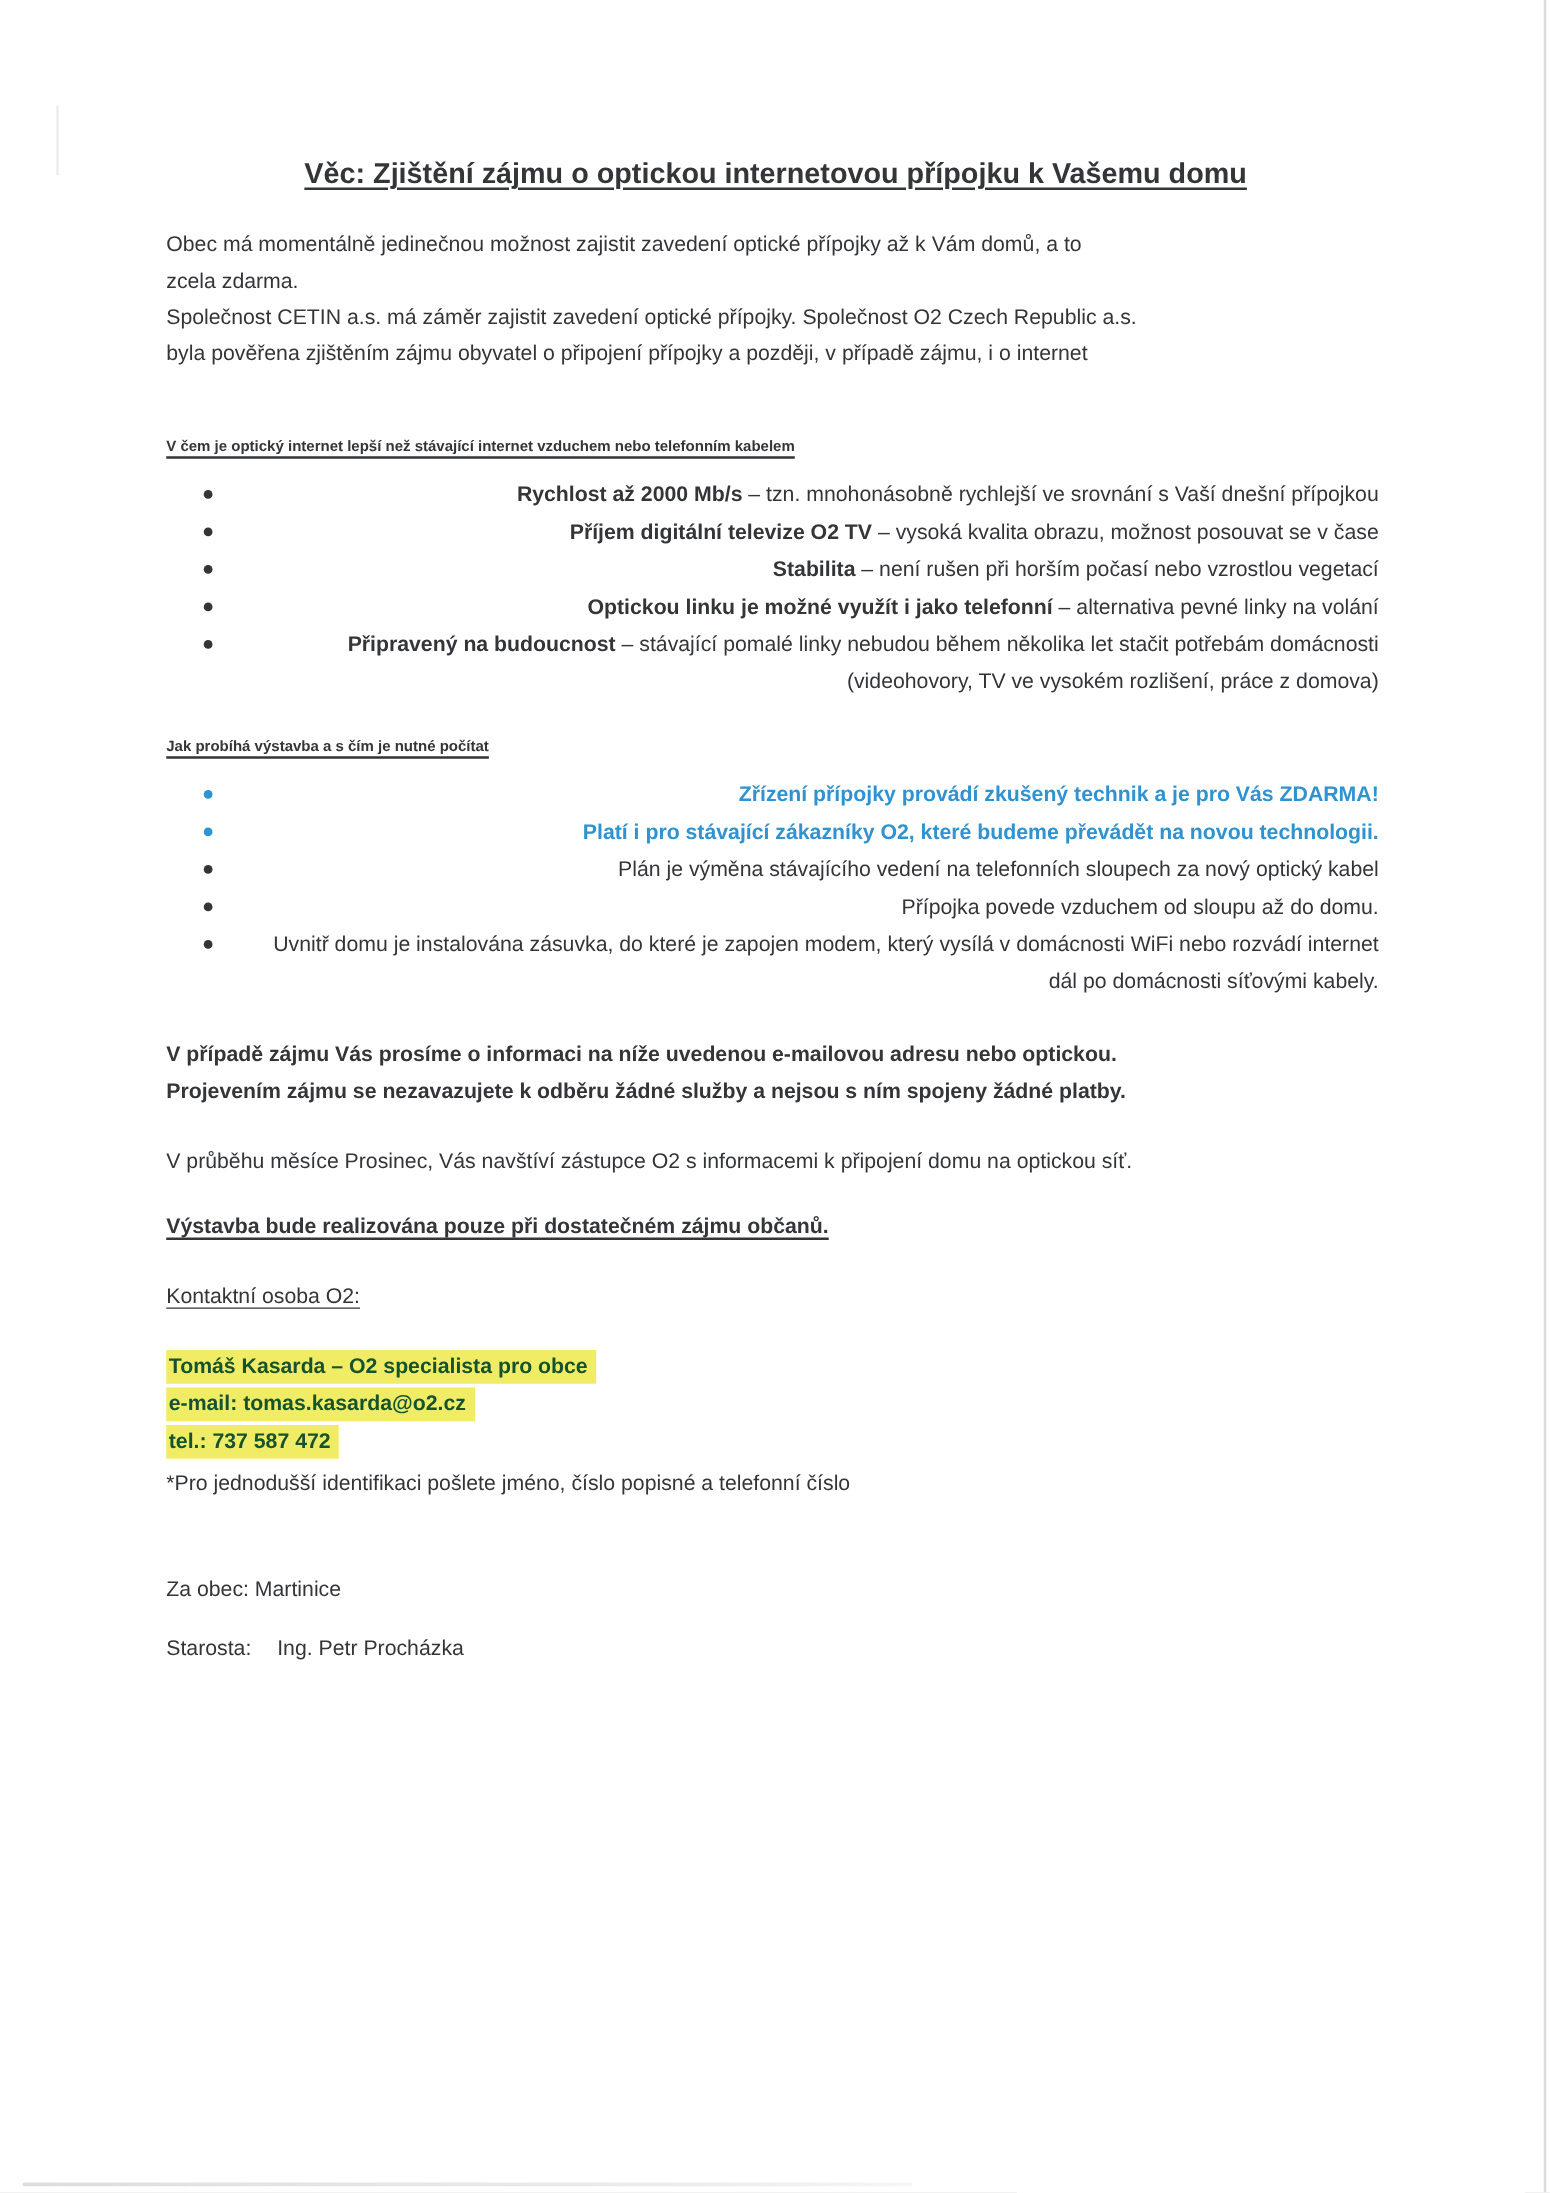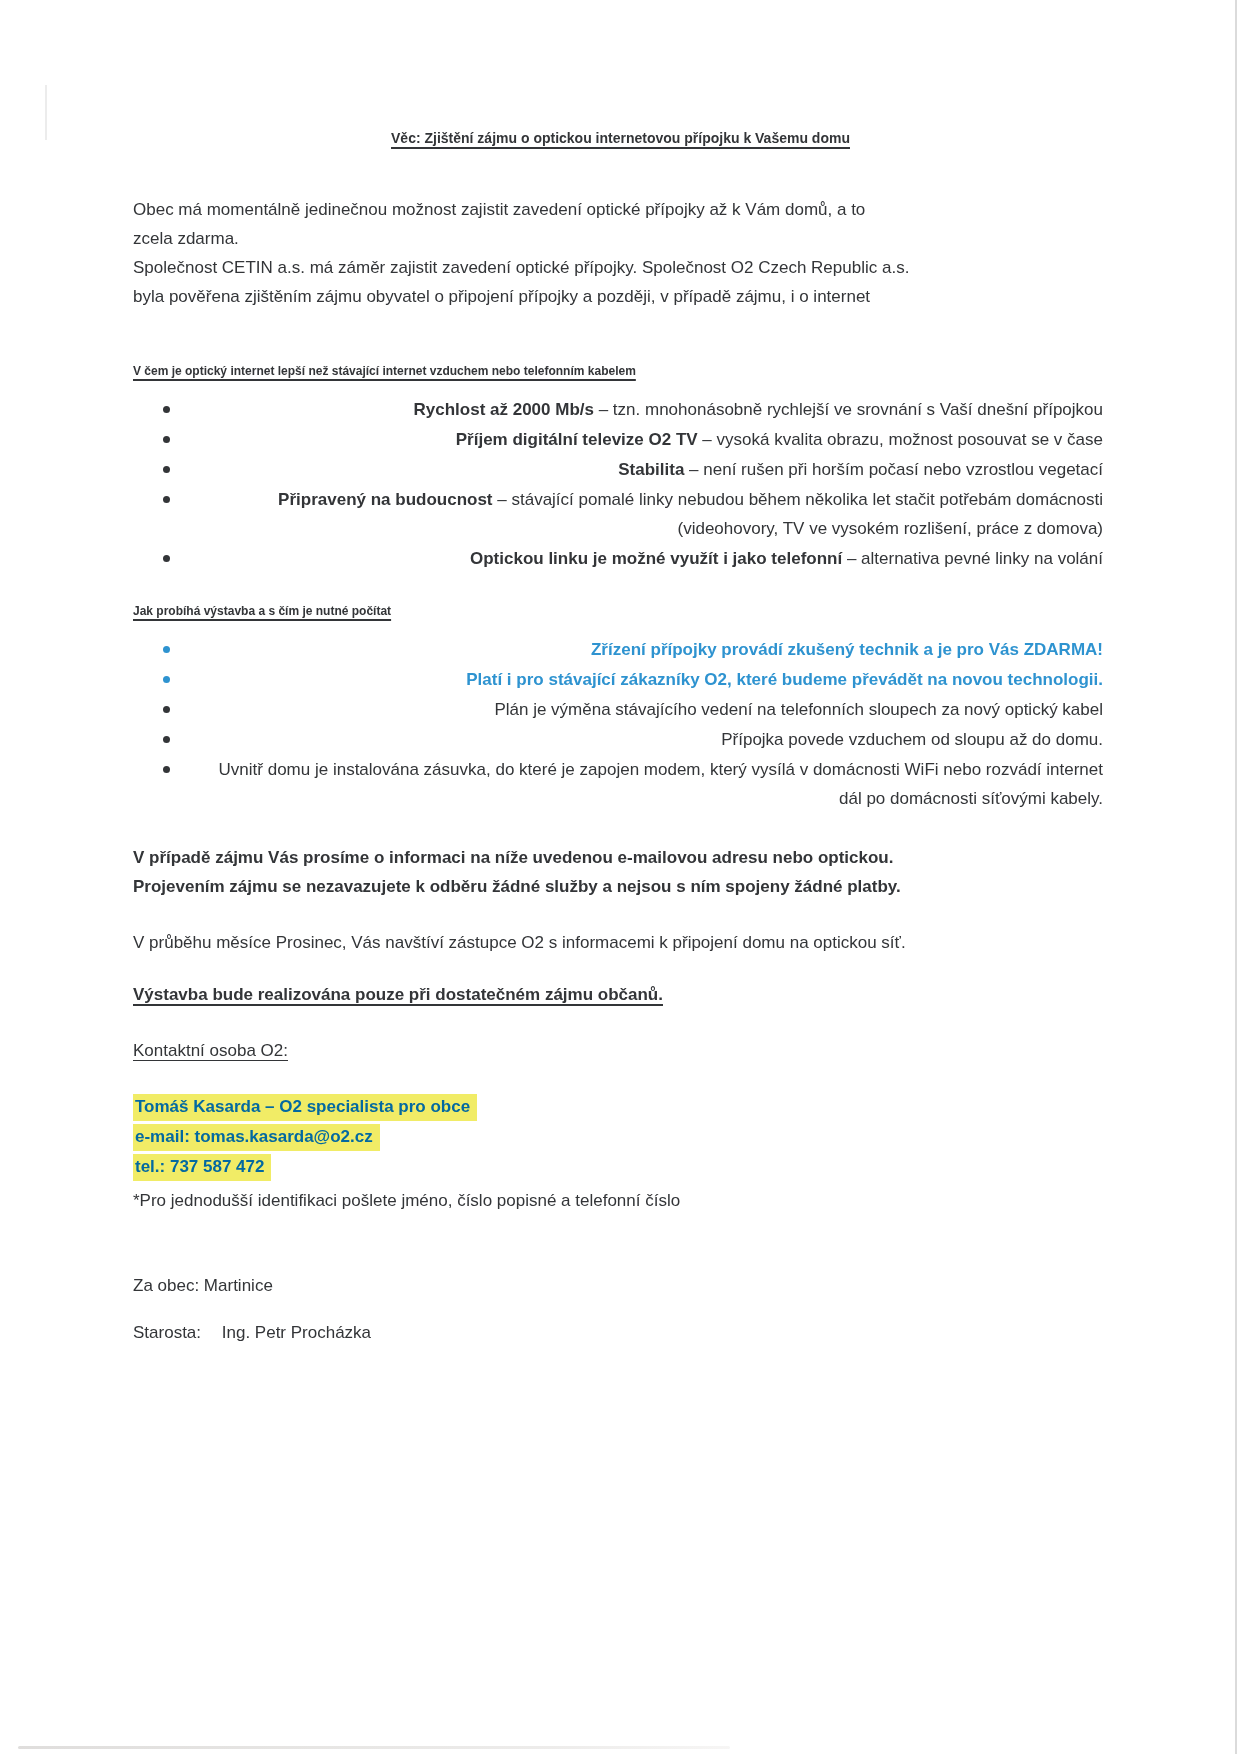--- a/index.html
+++ b/index.html
@@ -15,22 +15,22 @@
   .content{
     position:absolute;
     left:133px;top:124px;
     width:975px;
     font-size:17px;
     line-height:29px;
   }
   .doc-title{
     text-align:center;
     font-weight:bold;
-    font-size:14px;
-    margin:0 0 42px 0;
+    font-size:23px;
+    margin:0 0 28px 0;
   }
   .doc-title span{
     text-decoration:underline;
     text-decoration-thickness:2px;
     text-underline-offset:4px;
   }
   .para{margin:0;}
   .para > div{white-space:nowrap;}
   .section-heading{
     font-weight:bold;
@@ -85,21 +85,21 @@
   .contact-heading span{
     text-decoration:underline;
     text-underline-offset:4px;
   }
   .contact-block{margin-top:29px;}
   .hl-line{margin:0 0 3px 0;line-height:24px;}
   .hl-line span{
     display:inline-block;
     background:var(--highlight,#f1ec66);
     font-weight:bold;
-    color:#0369a1;
+    color:#14532d;
     padding:1px 7px 2px 2px;
   }
   .contact-note{margin-top:5px;}
   .sig-municipality{margin-top:56px;}
   .sig-mayor{margin-top:18px;}
   .sig-mayor .mayor-name{
     text-underline-offset:4px;
     margin-left:16px;
   }
   
@@ -138,22 +138,22 @@
       </div>
 
     <div class="benefits-block">
       <h2 class="section-heading">
         <span>V čem je optický internet lepší než stávající internet vzduchem nebo telefonním kabelem</span>
       </h2>
       <ul class="bullets">
           <li><strong>Rychlost až 2000 Mb/s</strong><span> – tzn. mnohonásobně rychlejší ve srovnání s Vaší dnešní přípojkou</span></li>
           <li><strong>Příjem digitální televize O2 TV</strong><span> – vysoká kvalita obrazu, možnost posouvat se v čase</span></li>
           <li><strong>Stabilita</strong><span> – není rušen při horším počasí nebo vzrostlou vegetací</span></li>
+          <li><strong>Optickou linku je možné využít i jako telefonní</strong><span> – alternativa pevné linky na volání</span></li>
           <li><strong>Připravený na budoucnost</strong><span> – stávající pomalé linky nebudou během několika let stačit potřebám domácnosti (videohovory, TV ve vysokém rozlišení, práce z domova)</span></li>
-          <li><strong>Optickou linku je možné využít i jako telefonní</strong><span> – alternativa pevné linky na volání</span></li>
         </ul>
     </div>
 
     <div class="construction-block">
       <h2 class="section-heading">
         <span>Jak probíhá výstavba a s čím je nutné počítat</span>
       </h2>
       <ul class="bullets">
           <li class="accent"><strong>Zřízení přípojky provádí zkušený technik a je pro Vás ZDARMA!</strong></li>
           <li class="accent"><strong>Platí i pro stávající zákazníky O2, které budeme převádět na novou technologii.</strong></li>

